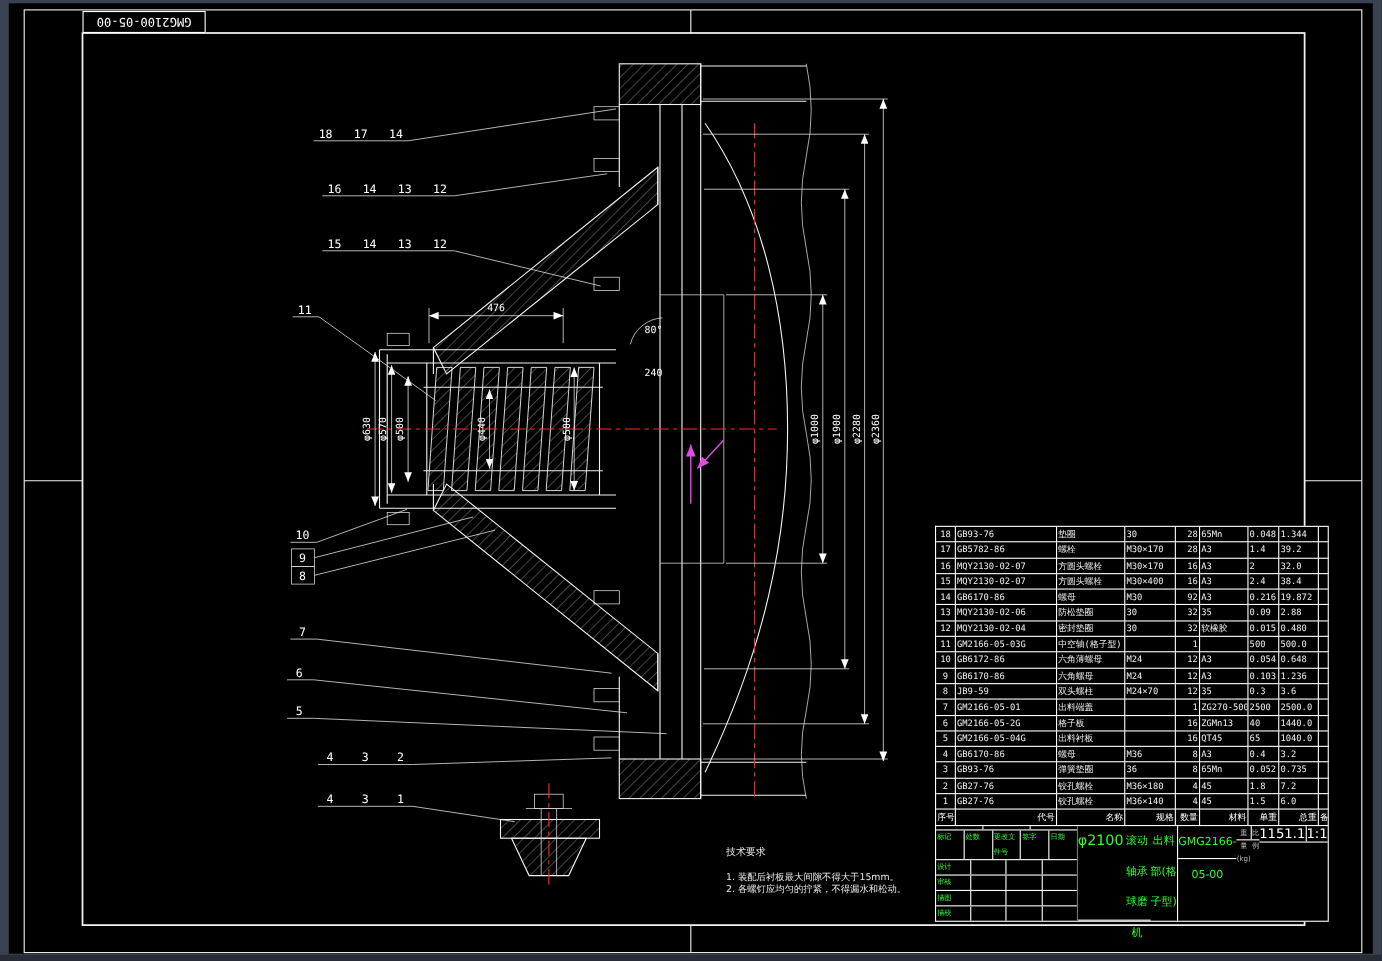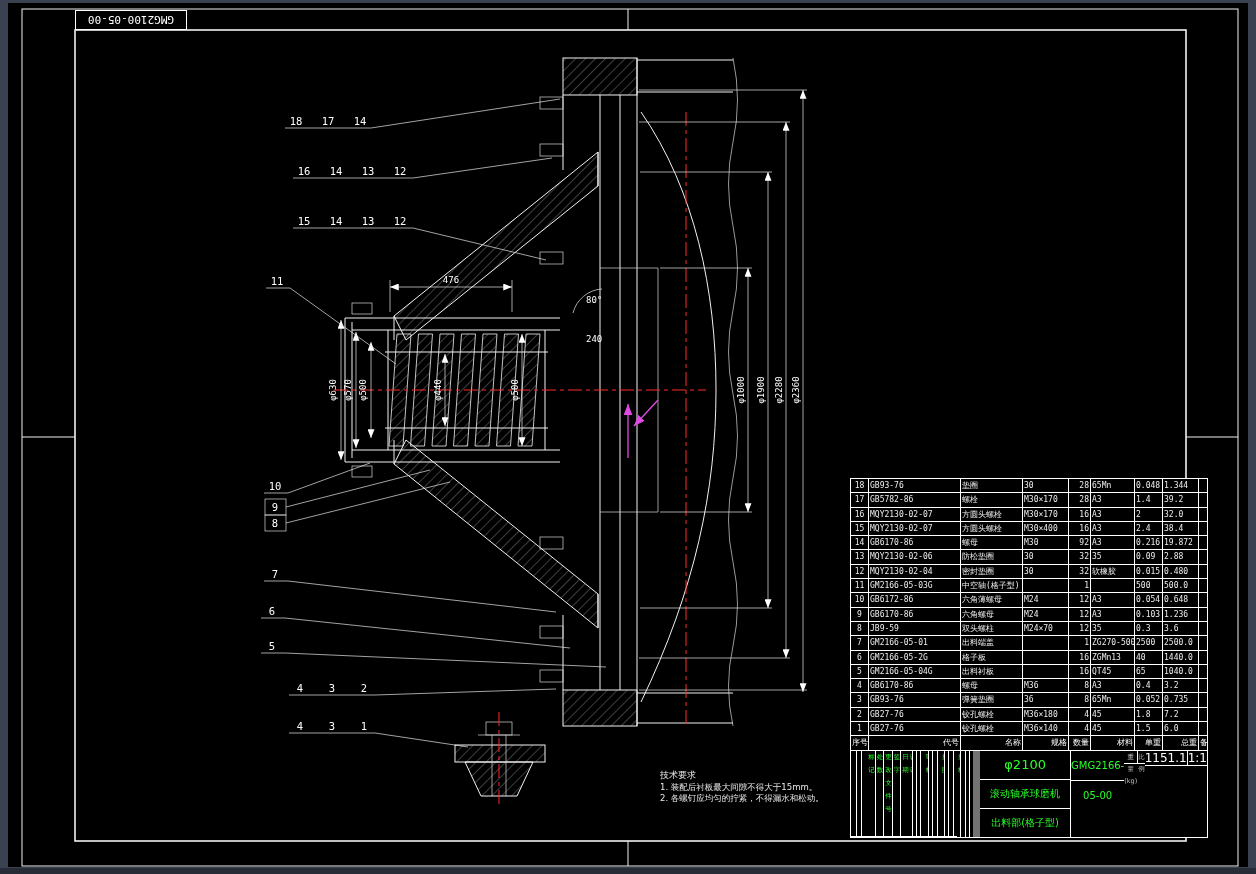--- a/index.html
+++ b/index.html
@@ -12,38 +12,38 @@
   .hatched{fill:url(#hatch);stroke:#f2f2f2;stroke-width:1}
   .dimln{stroke:#e8e8e8;stroke-width:.7;fill:none}
   .red{stroke:#ff2a2a;stroke-width:1;fill:none;stroke-dasharray:14 4 4 4}
   .mag{stroke:#e14ae1;stroke-width:1.3;fill:none}
   text.dim{fill:#fff;font:9px "DejaVu Sans Mono",monospace}
   text.callout{fill:#fff;font:10.5px "DejaVu Sans Mono",monospace;text-anchor:middle}
   .corner{position:absolute;left:75px;top:10px;width:112px;height:20px;background:#000;border:1px solid #fff;
           color:#fff;font:11px "DejaVu Sans Mono",monospace;display:flex;align-items:center;justify-content:center;
           transform:rotate(180deg)}
   .notes{position:absolute;left:660px;top:770px;width:230px;color:#e8e8e8;font-size:8.5px;line-height:11px}
-  .notes .nt{font-size:9px;margin-bottom:1px}
+  .notes .nt{font-size:9px;margin-bottom:12px}
   
   .bom{position:absolute;left:850px;top:478px;width:358px;color:#eee;font:8px "DejaVu Sans Mono",monospace;
        border-left:1px solid #fff;border-top:1px solid #fff;background:#000}
   .bom-row{display:flex;height:14.3px;line-height:13px}
   .bom-cell{border-right:1px solid #fff;border-bottom:1px solid #fff;overflow:hidden;white-space:nowrap;padding:0 1px}
   .c0{width:18px;text-align:center}.c1{width:92px}.c2{width:62px}.c3{width:46px}.c4{width:22px;text-align:right}
   .c5{width:44px}.c6{width:28px}.c7{width:36px}.c8{flex:1}
   .bom-header .bom-cell{text-align:right;color:#fff}
   
   .tb{position:absolute;left:850px;top:750px;width:358px;height:88px;border:1px solid #fff;background:#000;
       display:flex;color:#ddd}
-  .tb-left{width:158px;border-right:7px solid #737373;display:flex;flex-direction:row}
+  .tb-left{width:158px;border-right:1px solid #737373;display:flex;flex-direction:column}
   .tb-r{flex:1;border-bottom:1px solid #fff;display:flex}
   .tb-r:last-child{border-bottom:none}
   .tb-c{flex:1;border-right:1px solid #fff;overflow:hidden;font-size:6.5px;line-height:13px;padding-left:1px;color:#2aff2a}
   .tb-c:last-child{border-right:none}
-  .tb-mid{width:112px;border-right:1px solid #fff;display:flex;flex-direction:column;text-align:center}
+  .tb-mid{width:112px;border-right:1px solid #fff;display:flex;text-align:center}
   .tb-spec{flex:1.1;border-bottom:1px solid #fff;color:#2aff2a;font-size:13px;line-height:28px}
   .tb-prod{flex:1;border-bottom:1px solid #fff;color:#2aff2a;font-size:10px;line-height:28px}
   .tb-part{flex:1;color:#2aff2a;font-size:10px;line-height:28px}
   .tb-right{flex:1;display:flex;flex-direction:row;text-align:center}
   .tb-no{height:30px;border-bottom:1px solid #fff;color:#2aff2a;font-size:10px;line-height:30px}
   .tb-wrow{height:13px;border-bottom:1px solid #fff;display:flex;font-size:6.5px;color:#bbb}
   .tb-wrow span{flex:1;border-right:1px solid #fff;line-height:12px}
   .tb-wrow span:last-child{border-right:none}
   .tb-vrow{height:15px;border-bottom:1px solid #fff;display:flex;font-size:12px;color:#fff}
   .tb-vrow span{flex:1;border-right:1px solid #fff;line-height:14px}

